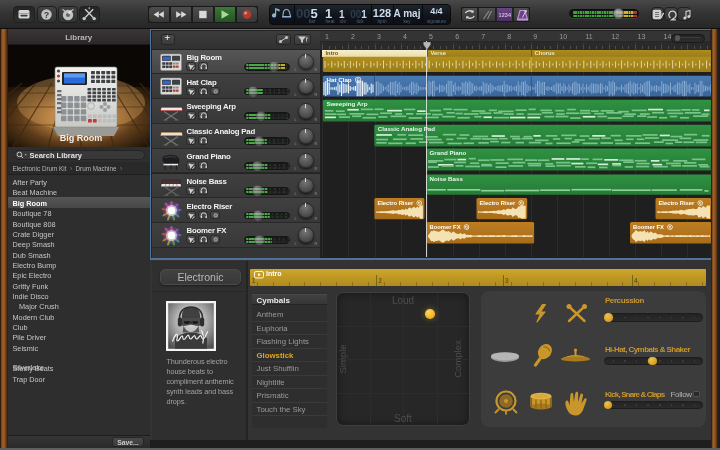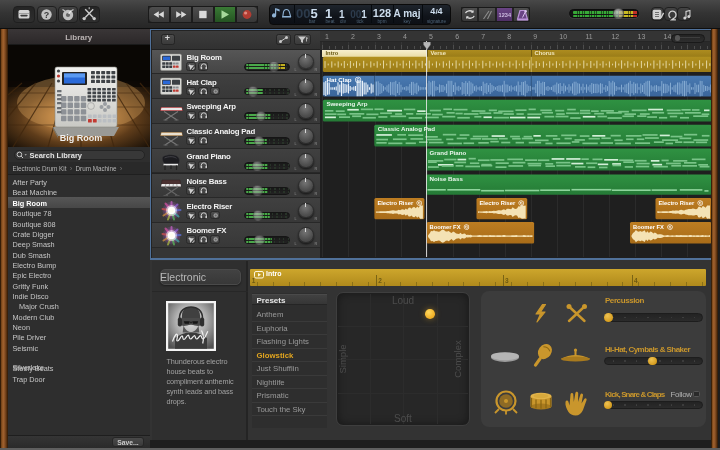--- a/index.html
+++ b/index.html
@@ -265,21 +265,21 @@
 <div style="position:absolute;left:12.5px;top:219.5px;font-size:7.3px;color:#c6c6c6;white-space:nowrap;">Boutique 808</div>
 <div style="position:absolute;left:12.5px;top:229.85px;font-size:7.3px;color:#c6c6c6;white-space:nowrap;">Crate Digger</div>
 <div style="position:absolute;left:12.5px;top:240.2px;font-size:7.3px;color:#c6c6c6;white-space:nowrap;">Deep Smash</div>
 <div style="position:absolute;left:12.5px;top:250.54999999999998px;font-size:7.3px;color:#c6c6c6;white-space:nowrap;">Dub Smash</div>
 <div style="position:absolute;left:12.5px;top:260.90000000000003px;font-size:7.3px;color:#c6c6c6;white-space:nowrap;">Electro Bump</div>
 <div style="position:absolute;left:12.5px;top:271.25px;font-size:7.3px;color:#c6c6c6;white-space:nowrap;">Epic Electro</div>
 <div style="position:absolute;left:12.5px;top:281.6px;font-size:7.3px;color:#c6c6c6;white-space:nowrap;">Gritty Funk</div>
 <div style="position:absolute;left:12.5px;top:291.95000000000005px;font-size:7.3px;color:#c6c6c6;white-space:nowrap;">Indie Disco</div>
 <div style="position:absolute;left:19px;top:302.3px;font-size:7.3px;color:#c6c6c6;white-space:nowrap;">Major Crush</div>
 <div style="position:absolute;left:12.5px;top:312.65px;font-size:7.3px;color:#c6c6c6;white-space:nowrap;">Modern Club</div>
-<div style="position:absolute;left:12.5px;top:323.0px;font-size:7.3px;color:#c6c6c6;white-space:nowrap;">Neon</div>
+<div style="position:absolute;left:12.5px;top:323.0px;font-size:7.3px;color:#c6c6c6;white-space:nowrap;">Club</div>
 <div style="position:absolute;left:12.5px;top:333.35px;font-size:7.3px;color:#c6c6c6;white-space:nowrap;">Pile Driver</div>
 <div style="position:absolute;left:12.5px;top:343.70000000000005px;font-size:7.3px;color:#c6c6c6;white-space:nowrap;">Seismic</div>
 <div style="position:absolute;left:12.5px;top:354.05px;font-size:7.3px;color:#c6c6c6;white-space:nowrap;margin-top:9px;">Silverlake</div>
 <div style="position:absolute;left:12.5px;top:364.4px;font-size:7.3px;color:#c6c6c6;white-space:nowrap;">Steely Beats</div>
 <div style="position:absolute;left:12.5px;top:374.75px;font-size:7.3px;color:#c6c6c6;white-space:nowrap;">Trap Door</div>
 <div class="abs" style="left:7.5px;top:435px;width:142.5px;height:13px;background:linear-gradient(#353535,#2a2a2a);border-top:1px solid #1e1e1e;"></div>
 <div class="abs" style="left:112px;top:437px;width:32px;height:9.5px;background:linear-gradient(#4a4a4a,#3a3a3a);border:1px solid #262626;border-radius:3px;"></div>
 <div style="position:absolute;left:112px;top:438.5px;font-size:6.8px;color:#cccccc;white-space:nowrap;font-weight:bold;">
       <div style="width:32px;text-align:center;">Save...</div>
     </div>
@@ -1041,21 +1041,21 @@
 <text x="312.0" y="179.70000000000002" font-size="5.8" font-weight="bold" fill="#ffffff" font-family="Liberation Sans">Boomer FX&nbsp;&nbsp;<tspan font-size="5.4">ⓒ</tspan></text>
 </svg>
 <div class="abs" style="left:426.1px;top:41px;width:1.2px;height:216px;background:rgba(235,235,235,0.85);"></div>
 <svg class="abs" style="left:421.7px;top:41.5px" width="10" height="8" viewBox="0 0 10 8">
 <path d="M1.5 0h7v2.8L5 7.5L1.5 2.8z" fill="#b8b8b8" stroke="#6a6a6a" stroke-width="0.4"></path>
 </svg>
 <div class="abs" style="left:150px;top:259px;width:561.5px;height:181px;background:#333333;border-top:1.5px solid #50719a;"></div>
 <div class="abs" style="left:151.5px;top:260.5px;width:96px;height:179px;background:#2f2f2f;border-right:2px solid #242424;"></div>
 <div class="abs" style="left:160px;top:268.5px;width:81px;height:16px;background:linear-gradient(#424242,#383838);border:1px solid #4a4a4a;border-radius:5px;box-shadow:0 1px 2px rgba(0,0,0,0.4);"></div>
 <div style="position:absolute;left:160px;top:271.2px;font-size:10.5px;color:#b8b8b8;white-space:nowrap;">
-      <div style="width:81px;text-align:left;">Electronic</div>
+      <div style="width:81px;text-align:center;">Electronic</div>
     </div>
 <div class="abs" style="left:151.5px;top:291px;width:96px;height:1px;background:#272727;"></div>
 <svg class="abs" style="left:166px;top:300.5px" width="50" height="50" viewBox="0 0 50 50">
 <defs>
         <radialGradient id="djbg" cx="50%" cy="38%" r="72%">
 <stop offset="0%" stop-color="#e0e0e0"></stop>
           <stop offset="45%" stop-color="#b2b2b2"></stop>
           <stop offset="100%" stop-color="#505050"></stop>
         </radialGradient>
       </defs>
@@ -1115,21 +1115,21 @@
 <div class="abs" style="left:590.6px;top:282px;width:1px;height:3.5px;background:#8a7018;"></div>
 <div class="abs" style="left:606.5px;top:282px;width:1px;height:3.5px;background:#8a7018;"></div>
 <div class="abs" style="left:622.4px;top:282px;width:1px;height:3.5px;background:#8a7018;"></div>
 <div class="abs" style="left:638.3px;top:282px;width:1px;height:3.5px;background:#8a7018;"></div>
 <div class="abs" style="left:654.2px;top:282px;width:1px;height:3.5px;background:#8a7018;"></div>
 <div class="abs" style="left:670.1px;top:282px;width:1px;height:3.5px;background:#8a7018;"></div>
 <div class="abs" style="left:686.0px;top:282px;width:1px;height:3.5px;background:#8a7018;"></div>
 <div class="abs" style="left:701.9px;top:282px;width:1px;height:3.5px;background:#8a7018;"></div>
 <div class="abs" style="left:252px;top:293px;width:75px;height:134.5px;background:#2e2e2e;"></div>
 <div class="abs" style="left:252px;top:293.5px;width:75px;height:11.5px;background:linear-gradient(#414141,#363636);border-top:1px solid #4a4a4a;border-bottom:1px solid #252525;"></div>
-<div style="position:absolute;left:256.5px;top:295.5px;font-size:8px;color:#e8e8e8;white-space:nowrap;font-weight:bold;">Presets</div>
+<div style="position:absolute;left:256.5px;top:295.5px;font-size:8px;color:#e8e8e8;white-space:nowrap;font-weight:bold;">Cymbals</div>
 <div class="abs" style="left:252px;top:320.6px;width:75px;height:0.5px;background:#3a3a3a;"></div>
 <div style="position:absolute;left:256.5px;top:310.1px;font-size:7.8px;color:#9a9a9a;white-space:nowrap;font-weight:normal;">Anthem</div>
 <div class="abs" style="left:252px;top:334.15000000000003px;width:75px;height:0.5px;background:#3a3a3a;"></div>
 <div style="position:absolute;left:256.5px;top:323.65000000000003px;font-size:7.8px;color:#9a9a9a;white-space:nowrap;font-weight:normal;">Euphoria</div>
 <div class="abs" style="left:252px;top:347.70000000000005px;width:75px;height:0.5px;background:#3a3a3a;"></div>
 <div style="position:absolute;left:256.5px;top:337.20000000000005px;font-size:7.8px;color:#9a9a9a;white-space:nowrap;font-weight:normal;">Flashing Lights</div>
 <div class="abs" style="left:252px;top:361.25px;width:75px;height:0.5px;background:#3a3a3a;"></div>
 <div style="position:absolute;left:256.5px;top:350.75px;font-size:7.8px;color:#e2a51f;white-space:nowrap;font-weight:bold;">Glowstick</div>
 <div class="abs" style="left:252px;top:374.8px;width:75px;height:0.5px;background:#3a3a3a;"></div>
 <div style="position:absolute;left:256.5px;top:364.3px;font-size:7.8px;color:#9a9a9a;white-space:nowrap;font-weight:normal;">Just Shufflin</div>

